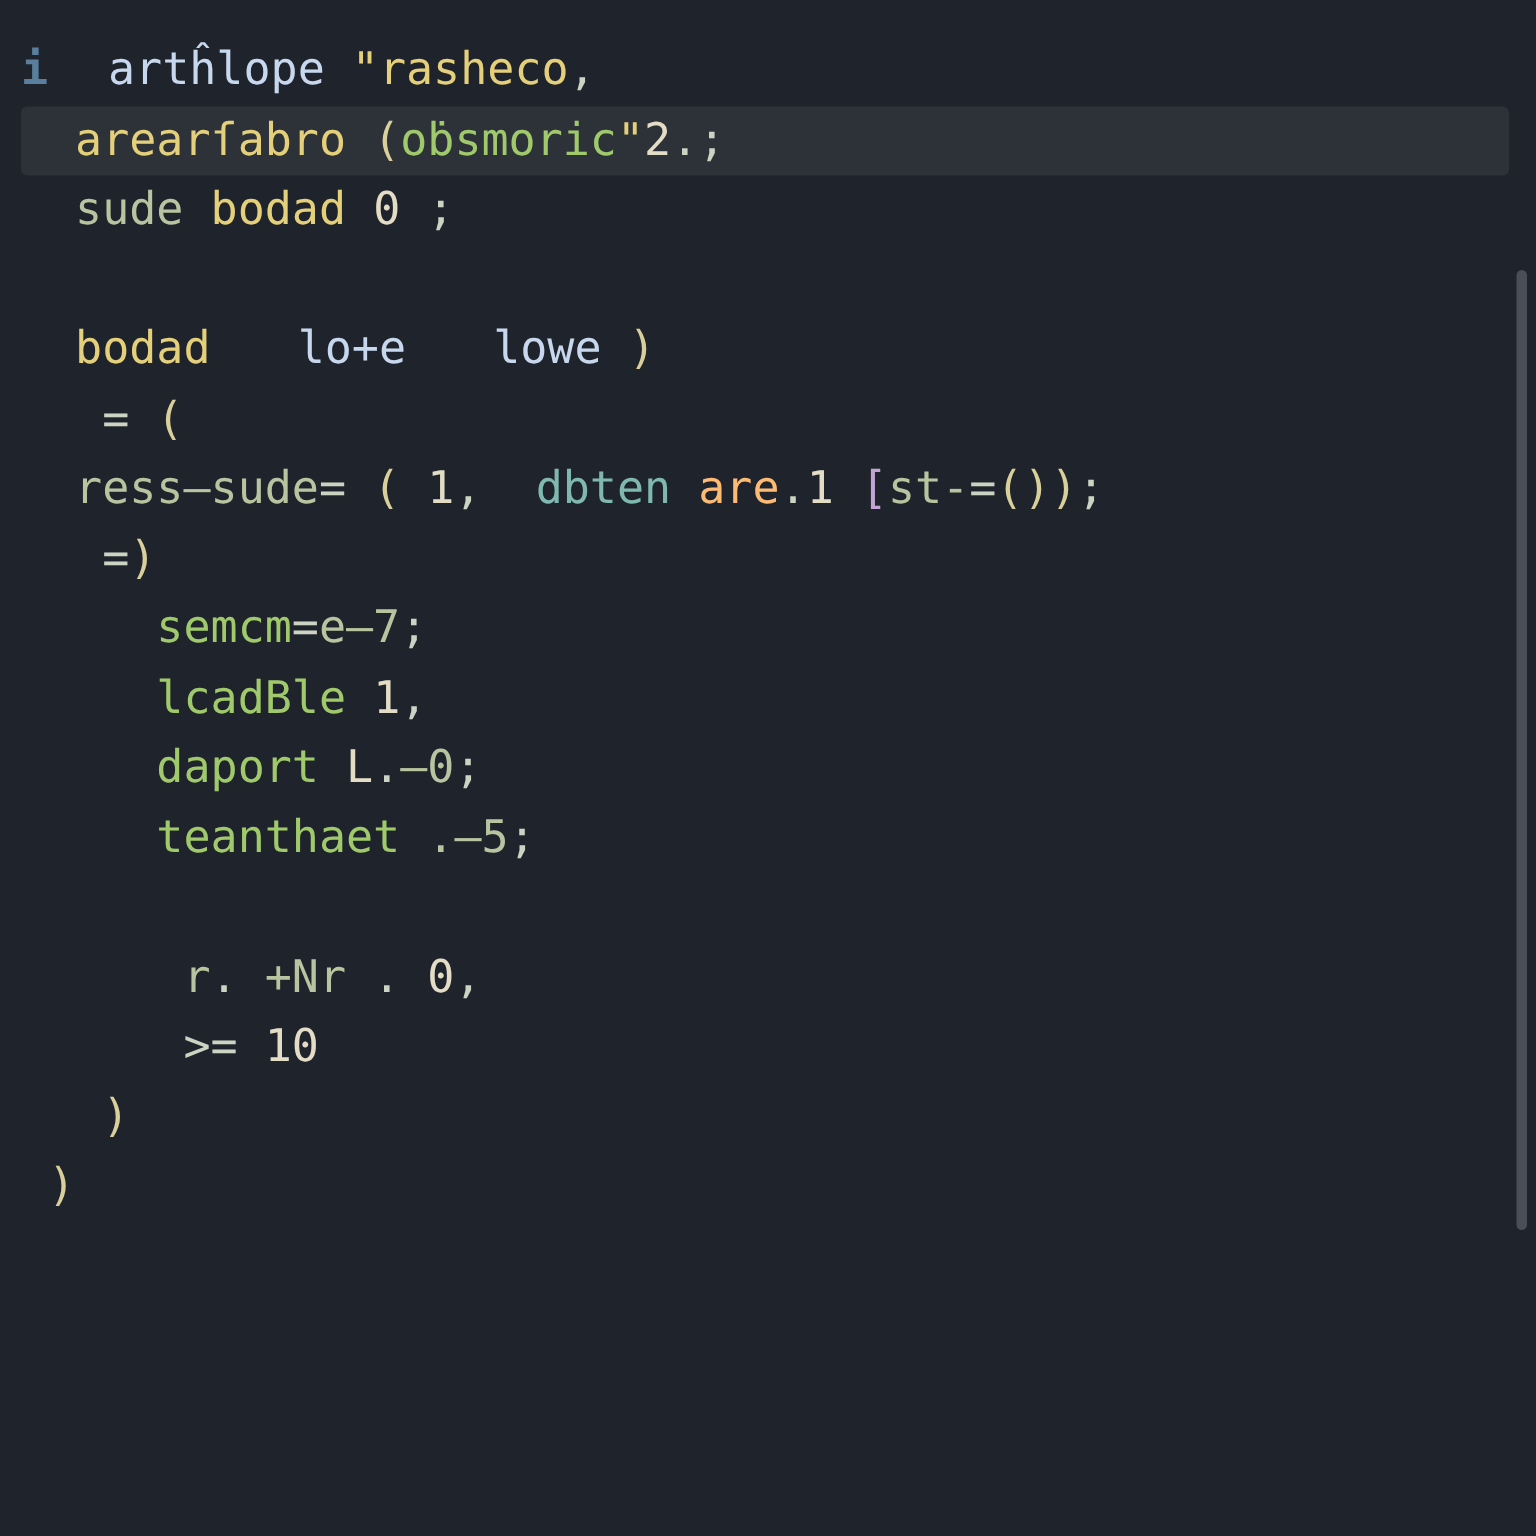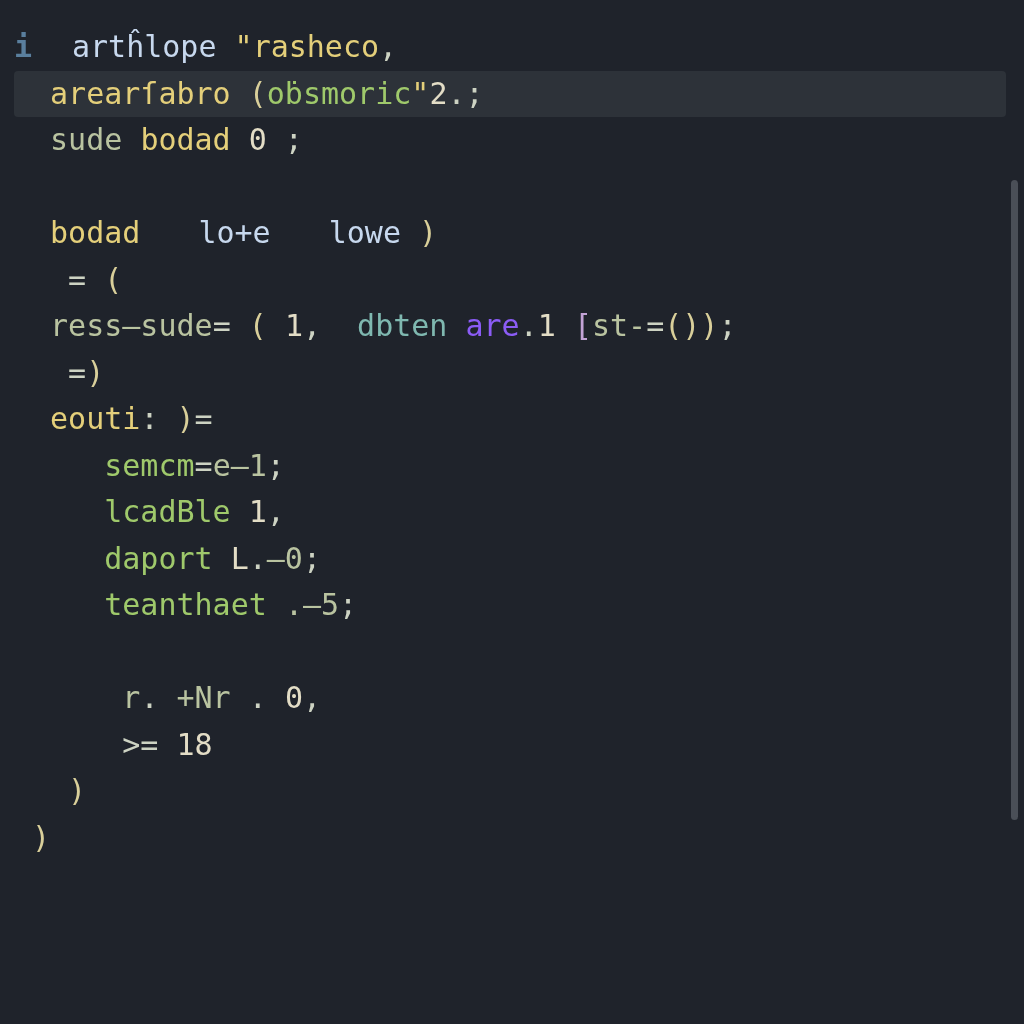--- a/index.html
+++ b/index.html
@@ -28,21 +28,21 @@
     margin-right: 4px;
   }
 
   
   .kw   { color: #c7d8ee; margin-left: 40px; }         
   .str  { color: #e4cf7a; }         
   .fn   { color: #e4cf7a; }         
   .num  { color: #e3ddc6; }         
   .id   { color: #9fc96b; }         
   .id2  { color: #9fc96b; }         
-  .attr { color: #8b5cf6; }         
+  .attr { color: #fdba74; }         
   .op   { color: #cdd3c3; }         
   .punc { color: #cdd3c3; }         
   .par  { color: #d9cf9a; }         
   .br   { color: #c3a3d6; }         
   .pale { color: #b9c3a0; }         
   .teal { color: #7fb8b0; }
 
   
   .scroll {
     position: absolute;
@@ -60,25 +60,24 @@
 <div class="editor">
   <div id="lines">
       <div class="line"><span class="gutter">i</span><span class="kw">artĥlope </span><span class="str">"</span><span class="str">rasheco</span><span class="punc">,</span></div>
       <div class="line hl"><span class="gutter"> </span><span class="fn"> arearſabro </span><span class="par">(</span><span class="id2">oḃsmoric</span><span class="str">"</span><span class="num">2</span><span class="punc">.</span><span class="punc">;</span></div>
       <div class="line"><span class="gutter"> </span><span class="pale"> sude </span><span class="fn">bodad </span><span class="num">0</span><span class="punc"> ;</span></div>
       <div class="line"><span class="gutter"> </span><span class="punc"></span></div>
       <div class="line"><span class="gutter"> </span><span class="fn"> bodad </span><span class="kw">lo+e </span><span class="kw">lowe </span><span class="par">)</span></div>
       <div class="line"><span class="gutter"> </span><span class="op">  = </span><span class="par">(</span></div>
       <div class="line"><span class="gutter"> </span><span class="pale"> ress–sude</span><span class="op">= </span><span class="par">( </span><span class="num">1</span><span class="punc">, </span><span class="teal"> dbten </span><span class="attr">are</span><span class="punc">.</span><span class="num">1 </span><span class="br">[</span><span class="pale">st-</span><span class="op">=</span><span class="par">(</span><span class="par">)</span><span class="par">)</span><span class="punc">;</span></div>
       <div class="line"><span class="gutter"> </span><span class="op">  =</span><span class="par">)</span></div>
-      <div class="line"><span class="gutter"> </span><span class="fn"> eouti</span><span class="punc">: </span><span class="par">)</span><span class="op">=</span></div>
-      <div class="line"><span class="gutter"> </span><span class="id">    semcm</span><span class="op">=</span><span class="pale">e–1</span><span class="punc">;</span></div>
+      <div class="line"><span class="gutter"> </span><span class="id">    semcm</span><span class="op">=</span><span class="pale">e–7</span><span class="punc">;</span></div>
       <div class="line"><span class="gutter"> </span><span class="id">    lcadBle </span><span class="num">1</span><span class="punc">,</span></div>
       <div class="line"><span class="gutter"> </span><span class="id">    daport </span><span class="num">L</span><span class="punc">.</span><span class="pale">–0</span><span class="punc">;</span></div>
       <div class="line"><span class="gutter"> </span><span class="id">    teanthaet </span><span class="pale">.–5</span><span class="punc">;</span></div>
       <div class="line"><span class="gutter"> </span><span class="punc"></span></div>
       <div class="line"><span class="gutter"> </span><span class="pale">     r</span><span class="punc">.</span><span class="pale"> +Nr </span><span class="punc">. </span><span class="num">0</span><span class="punc">,</span></div>
-      <div class="line"><span class="gutter"> </span><span class="op">     &gt;= </span><span class="num">18</span></div>
+      <div class="line"><span class="gutter"> </span><span class="op">     &gt;= </span><span class="num">10</span></div>
       <div class="line"><span class="gutter"> </span><span class="par">  )</span></div>
       <div class="line"><span class="gutter"> </span><span class="par">)</span></div>
     </div>
 </div>
 <div class="scroll"></div>
 
 </body></html>

